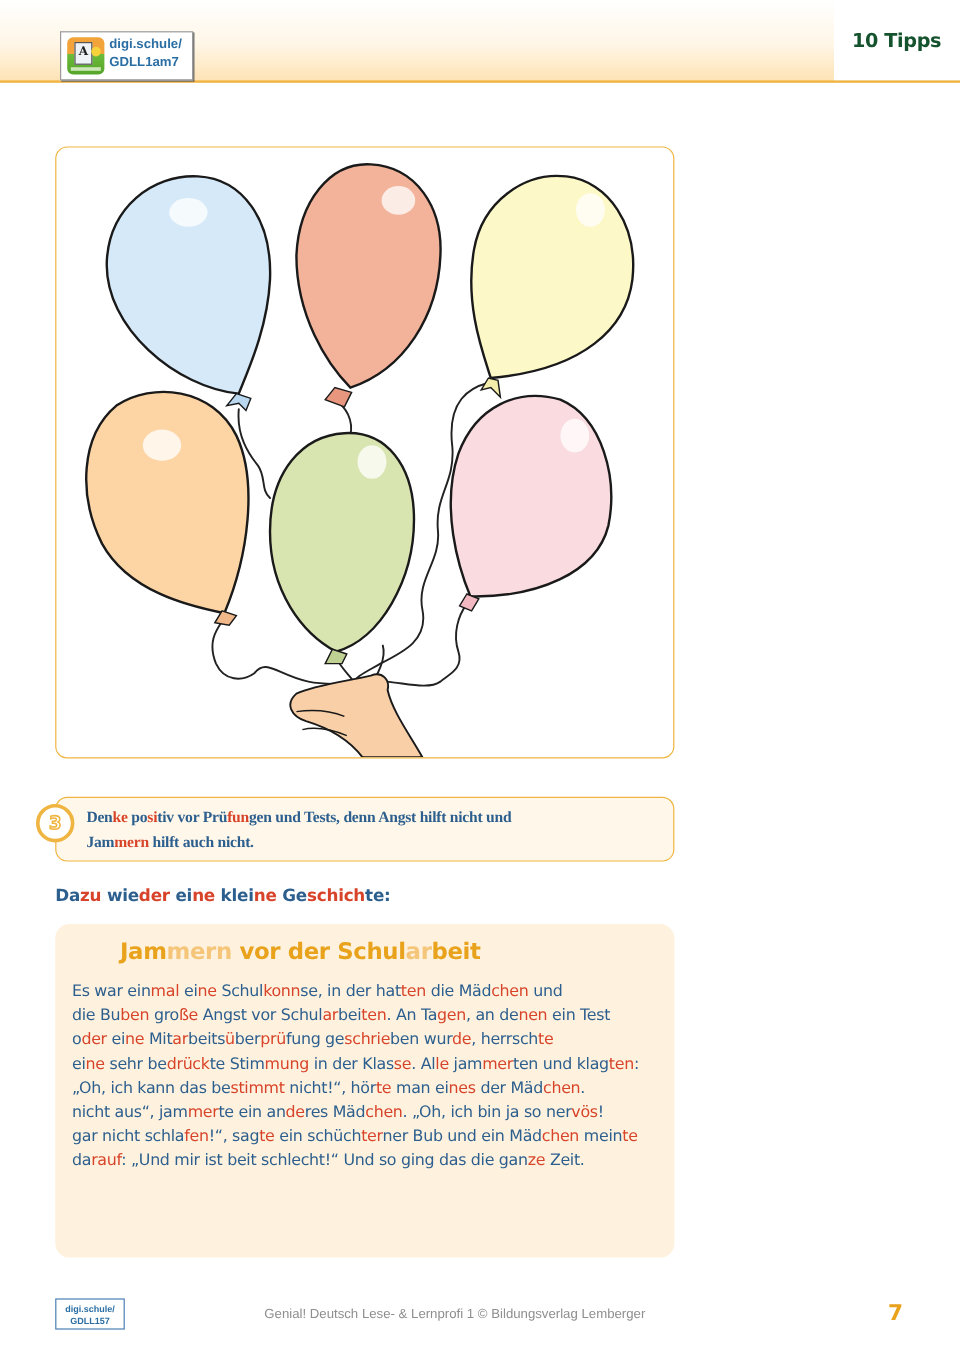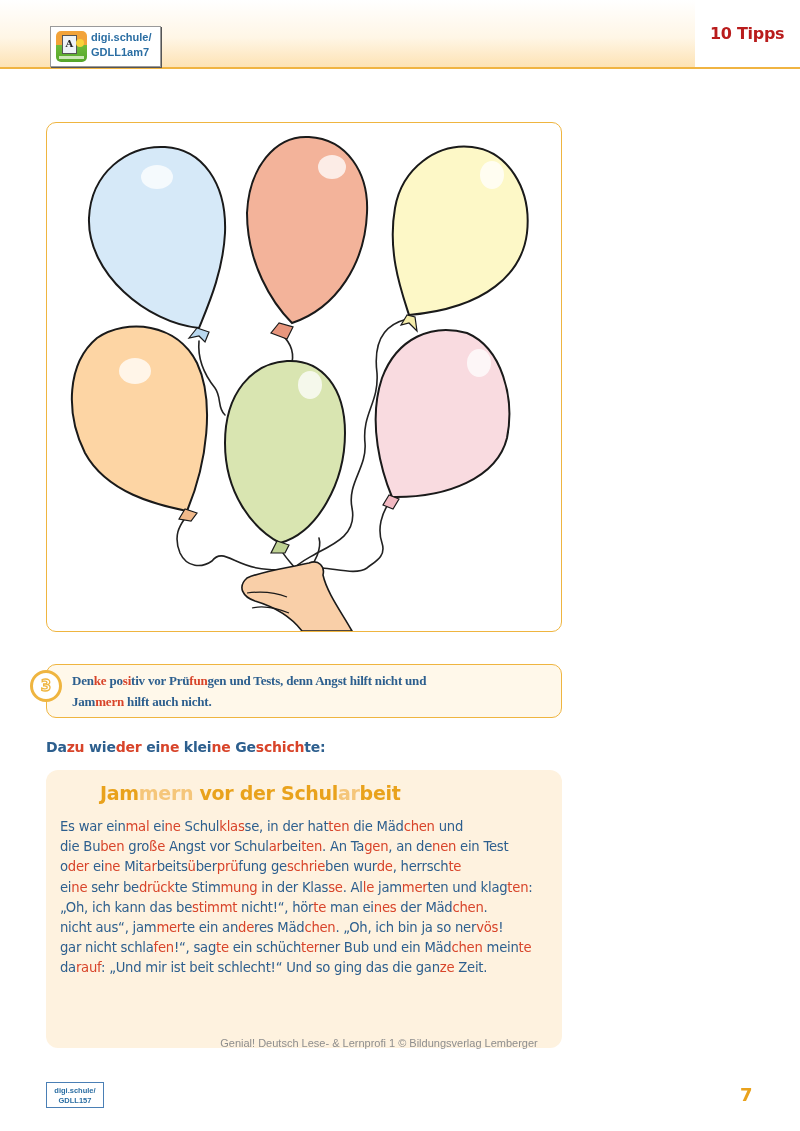--- a/index.html
+++ b/index.html
@@ -1,20 +1,20 @@
 <!DOCTYPE html>
 <html><head>
   <meta charset="utf-8">
   <style>
     html, body { margin: 0; padding: 0; background: #ffffff; }
     body { width: 800px; height: 1131px; position: relative; overflow: hidden; font-family: "DejaVu Sans", sans-serif; }
     .header-band { position: absolute; left: 0; top: 0; width: 695px; height: 68px; background: linear-gradient(to bottom, #ffffff 0%, #fff6e6 55%, #fde2b3 100%); }
     .header-line { position: absolute; left: 0; top: 67px; width: 800px; height: 2px; background: #f0b442; }
     .header-tab { position: absolute; left: 695px; top: 0; width: 105px; height: 67px; background: #ffffff; }
-    .tab-label { position: absolute; left: 710px; top: 24px; font-family: "DejaVu Sans", sans-serif; font-weight: bold; font-size: 16px; color: #b91c1c; letter-spacing: -0.3px; }
+    .tab-label { position: absolute; left: 710px; top: 24px; font-family: "DejaVu Sans", sans-serif; font-weight: bold; font-size: 16px; color: #14532d; letter-spacing: -0.3px; }
     .logo-box { position: absolute; left: 50px; top: 26px; width: 109px; height: 39px; background: #fff; border: 1px solid #9a9a9a; box-shadow: 1px 1px 0 #555; }
     .logo-icon { position: absolute; left: 5px; top: 4px; width: 31px; height: 31px; border-radius: 5px; background: linear-gradient(to bottom, #f2a33a 0%, #f2a33a 45%, #6dbb3a 45%, #55a52a 100%); }
     .logo-icon .card { position: absolute; left: 6px; top: 4px; width: 13px; height: 17px; background: #eef3f7; border: 1px solid #555; font-size: 10px; font-family: "DejaVu Serif", serif; text-align: center; line-height: 16px; font-weight: bold; color: #222; }
     .logo-icon .leaf { position: absolute; left: 20px; top: 8px; width: 8px; height: 8px; background: #f7d23a; border-radius: 50%; }
     .logo-icon .strip { position: absolute; left: 3px; bottom: 3px; width: 25px; height: 3px; background: #cde8b8; }
     .logo-text { position: absolute; left: 40px; top: 3px; font-family: "Liberation Sans", sans-serif; font-weight: bold; font-size: 11px; line-height: 15px; color: #2b6ea3; }
 
     .illus-box { position: absolute; left: 46px; top: 122px; width: 514px; height: 508px; border: 1.5px solid #efb540; border-radius: 10px; background: #fff; overflow: hidden; }
     .illus-box svg { position: absolute; left: 0; top: 0; }
 
@@ -26,21 +26,21 @@
 
     .story-box { position: absolute; left: 46px; top: 770px; width: 516px; height: 278px; background: #fef2df; border-radius: 12px; }
     .story-title { position: absolute; left: 60px; top: 782px; font-family: "DejaVu Sans", sans-serif; font-weight: bold; font-size: 19px; color: #e9a21c; letter-spacing: -0.3px; margin-left: 40px; }
     .story-title .lt { color: #f5c67a; }
     .story-body { position: absolute; left: 60px; top: 817px; width: 500px; font-family: "DejaVu Sans", sans-serif; font-size: 13.2px; line-height: 20.2px; color: #2d5f8e; letter-spacing: -0.25px; }
     .story-body .line { white-space: nowrap; display: block; }
 
     .r { color: #d8442a; }
 
     .footer-logo { position: absolute; left: 46px; top: 1082px; width: 58px; height: 26px; border: 1px solid #4a7fb5; background: #fff; font-family: "Liberation Sans", sans-serif; font-weight: bold; font-size: 7.5px; line-height: 10px; color: #2b6ea3; text-align: center; padding-top: 3px; box-sizing: border-box; }
-    .footer-text { position: absolute; left: 0; width: 724px; top: 1037px; text-align: center; font-family: "Liberation Sans", sans-serif; font-size: 11px; color: #8e8e8e; }
+    .footer-text { position: absolute; left: 0; width: 724px; top: 1089px; text-align: center; font-family: "Liberation Sans", sans-serif; font-size: 11px; color: #8e8e8e; }
     .footer-text span { position: relative; left: 17px; }
     .page-num { position: absolute; left: 740px; top: 1084px; font-family: "DejaVu Sans", sans-serif; font-weight: bold; font-size: 18px; color: #e9a21c; }
   </style>
 </head>
 <body>
 
 <div class="header-band"></div>
 <div class="header-tab"></div>
 <div class="header-line"></div>
 <div class="tab-label">10 Tipps</div>
@@ -108,21 +108,21 @@
 <div class="tip-text">
   <div><span>Den</span><span class="r">ke</span><span> po</span><span class="r">si</span><span>tiv vor Prü</span><span class="r">fun</span><span>gen und Tests, denn Angst hilft nicht und</span></div>
   <div><span>Jam</span><span class="r">mern</span><span> hilft auch nicht.</span></div>
 </div>
 
 <div class="intro"><span>Da</span><span class="r">zu</span><span> wie</span><span class="r">der</span><span> ei</span><span class="r">ne</span><span> klei</span><span class="r">ne</span><span> Ge</span><span class="r">schich</span><span>te:</span></div>
 
 <div class="story-box"></div>
 <div class="story-title"><span>Jam</span><span class="lt">mern</span><span> vor der Schul</span><span class="lt">ar</span><span>beit</span></div>
 <div class="story-body">
-    <span class="line"><span>Es war ein</span><span class="r">mal</span><span> ei</span><span class="r">ne</span><span> Schul</span><span class="r">klas</span><span>se, in der hat</span><span class="r">ten</span><span> die Mäd</span><span class="r">chen</span><span> und</span></span>
+    <span class="line"><span>Es war ein</span><span class="r">mal</span><span> ei</span><span class="r">ne</span><span> Schul</span><span class="r">konn</span><span>se, in der hat</span><span class="r">ten</span><span> die Mäd</span><span class="r">chen</span><span> und</span></span>
     <span class="line"><span>die Bu</span><span class="r">ben</span><span> gro</span><span class="r">ße</span><span> Angst vor Schul</span><span class="r">ar</span><span>bei</span><span class="r">ten</span><span>. An Ta</span><span class="r">gen</span><span>, an de</span><span class="r">nen</span><span> ein Test</span></span>
     <span class="line"><span>o</span><span class="r">der</span><span> ei</span><span class="r">ne</span><span> Mit</span><span class="r">ar</span><span>beits</span><span class="r">ü</span><span>ber</span><span class="r">prü</span><span>fung ge</span><span class="r">schrie</span><span>ben wur</span><span class="r">de</span><span>, herrsch</span><span class="r">te</span></span>
     <span class="line"><span>ei</span><span class="r">ne</span><span> sehr be</span><span class="r">drück</span><span>te Stim</span><span class="r">mung</span><span> in der Klas</span><span class="r">se</span><span>. Al</span><span class="r">le</span><span> jam</span><span class="r">mer</span><span>ten und klag</span><span class="r">ten</span><span>:</span></span>
     <span class="line"><span>„Oh, ich kann das be</span><span class="r">stimmt</span><span> nicht!“, hör</span><span class="r">te</span><span> man ei</span><span class="r">nes</span><span> der Mäd</span><span class="r">chen</span><span>.</span></span>
     <span class="line"><span>nicht aus“, jam</span><span class="r">mer</span><span>te ein an</span><span class="r">de</span><span>res Mäd</span><span class="r">chen</span><span>. „Oh, ich bin ja so ner</span><span class="r">vös</span><span>!</span></span>
     <span class="line"><span>gar nicht schla</span><span class="r">fen</span><span>!“, sag</span><span class="r">te</span><span> ein schüch</span><span class="r">ter</span><span>ner Bub und ein Mäd</span><span class="r">chen</span><span> mein</span><span class="r">te</span></span>
     <span class="line"><span>da</span><span class="r">rauf</span><span>: „Und mir ist beit schlecht!“ Und so ging das die gan</span><span class="r">ze</span><span> Zeit.</span></span>
   </div>
 
 <div class="footer-logo">

